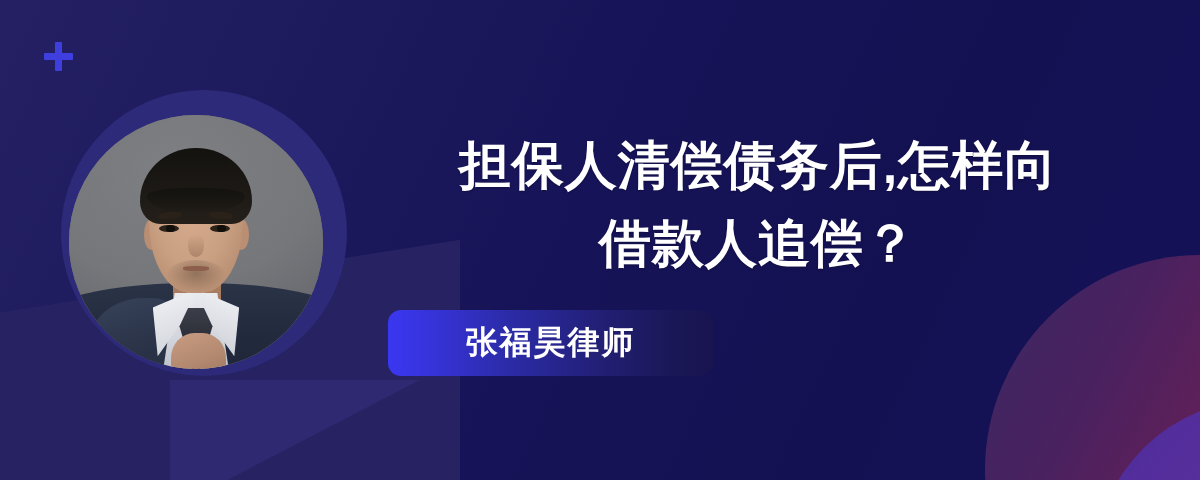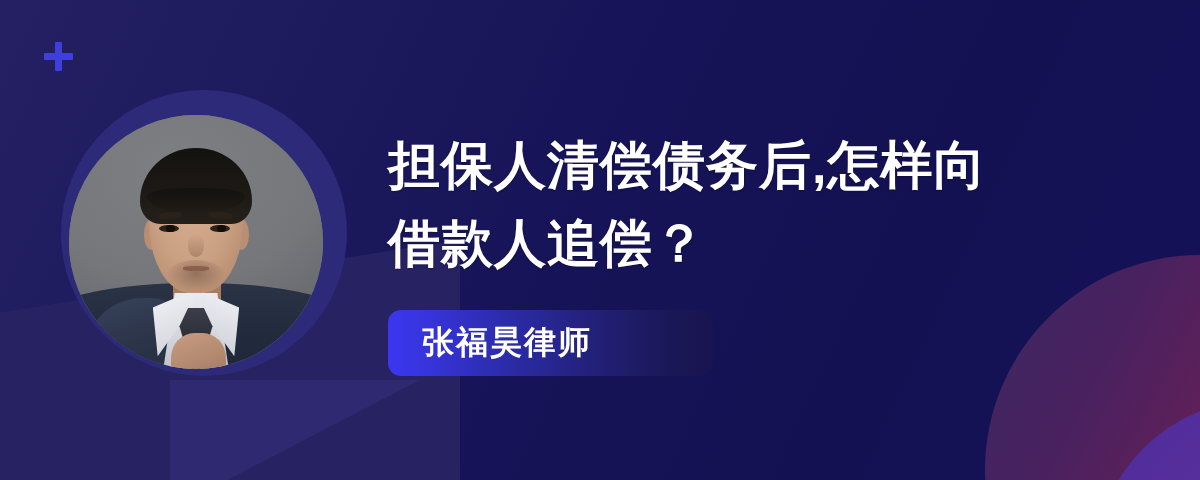--- a/index.html
+++ b/index.html
@@ -313,35 +313,36 @@
   }
   .headline {
     margin: 0;
     color: #ffffff;
     font-size: 52px;
     font-weight: 700;
     line-height: 78px;
     letter-spacing: 1px;
     white-space: pre-line;
     text-shadow: 0 1px 2px rgba(0,0,0,.25);
+    text-align: center;
   }
   .name-badge {
     display: inline-block;
     margin-top: 28px;
     padding: 16px 34px 18px 34px;
     min-width: 325px;
     border-radius: 13px;
     background: linear-gradient(90deg, #3a37f2 0%, #3633d8 14%, #2b2ba6 38%, #221f74 66%, #1a1756 88%, #181450 100%);
     color: #ffffff;
     font-size: 32px;
     font-weight: 700;
     letter-spacing: 2px;
     line-height: 1;
     border: none;
-    text-align: left;
+    text-align: center;
     cursor: pointer;
   }
 </style>
 </head>
 <body>
 
 <div class="banner">
 
   <div class="bg-layer">
     <div class="deco-wedge-left"></div>

